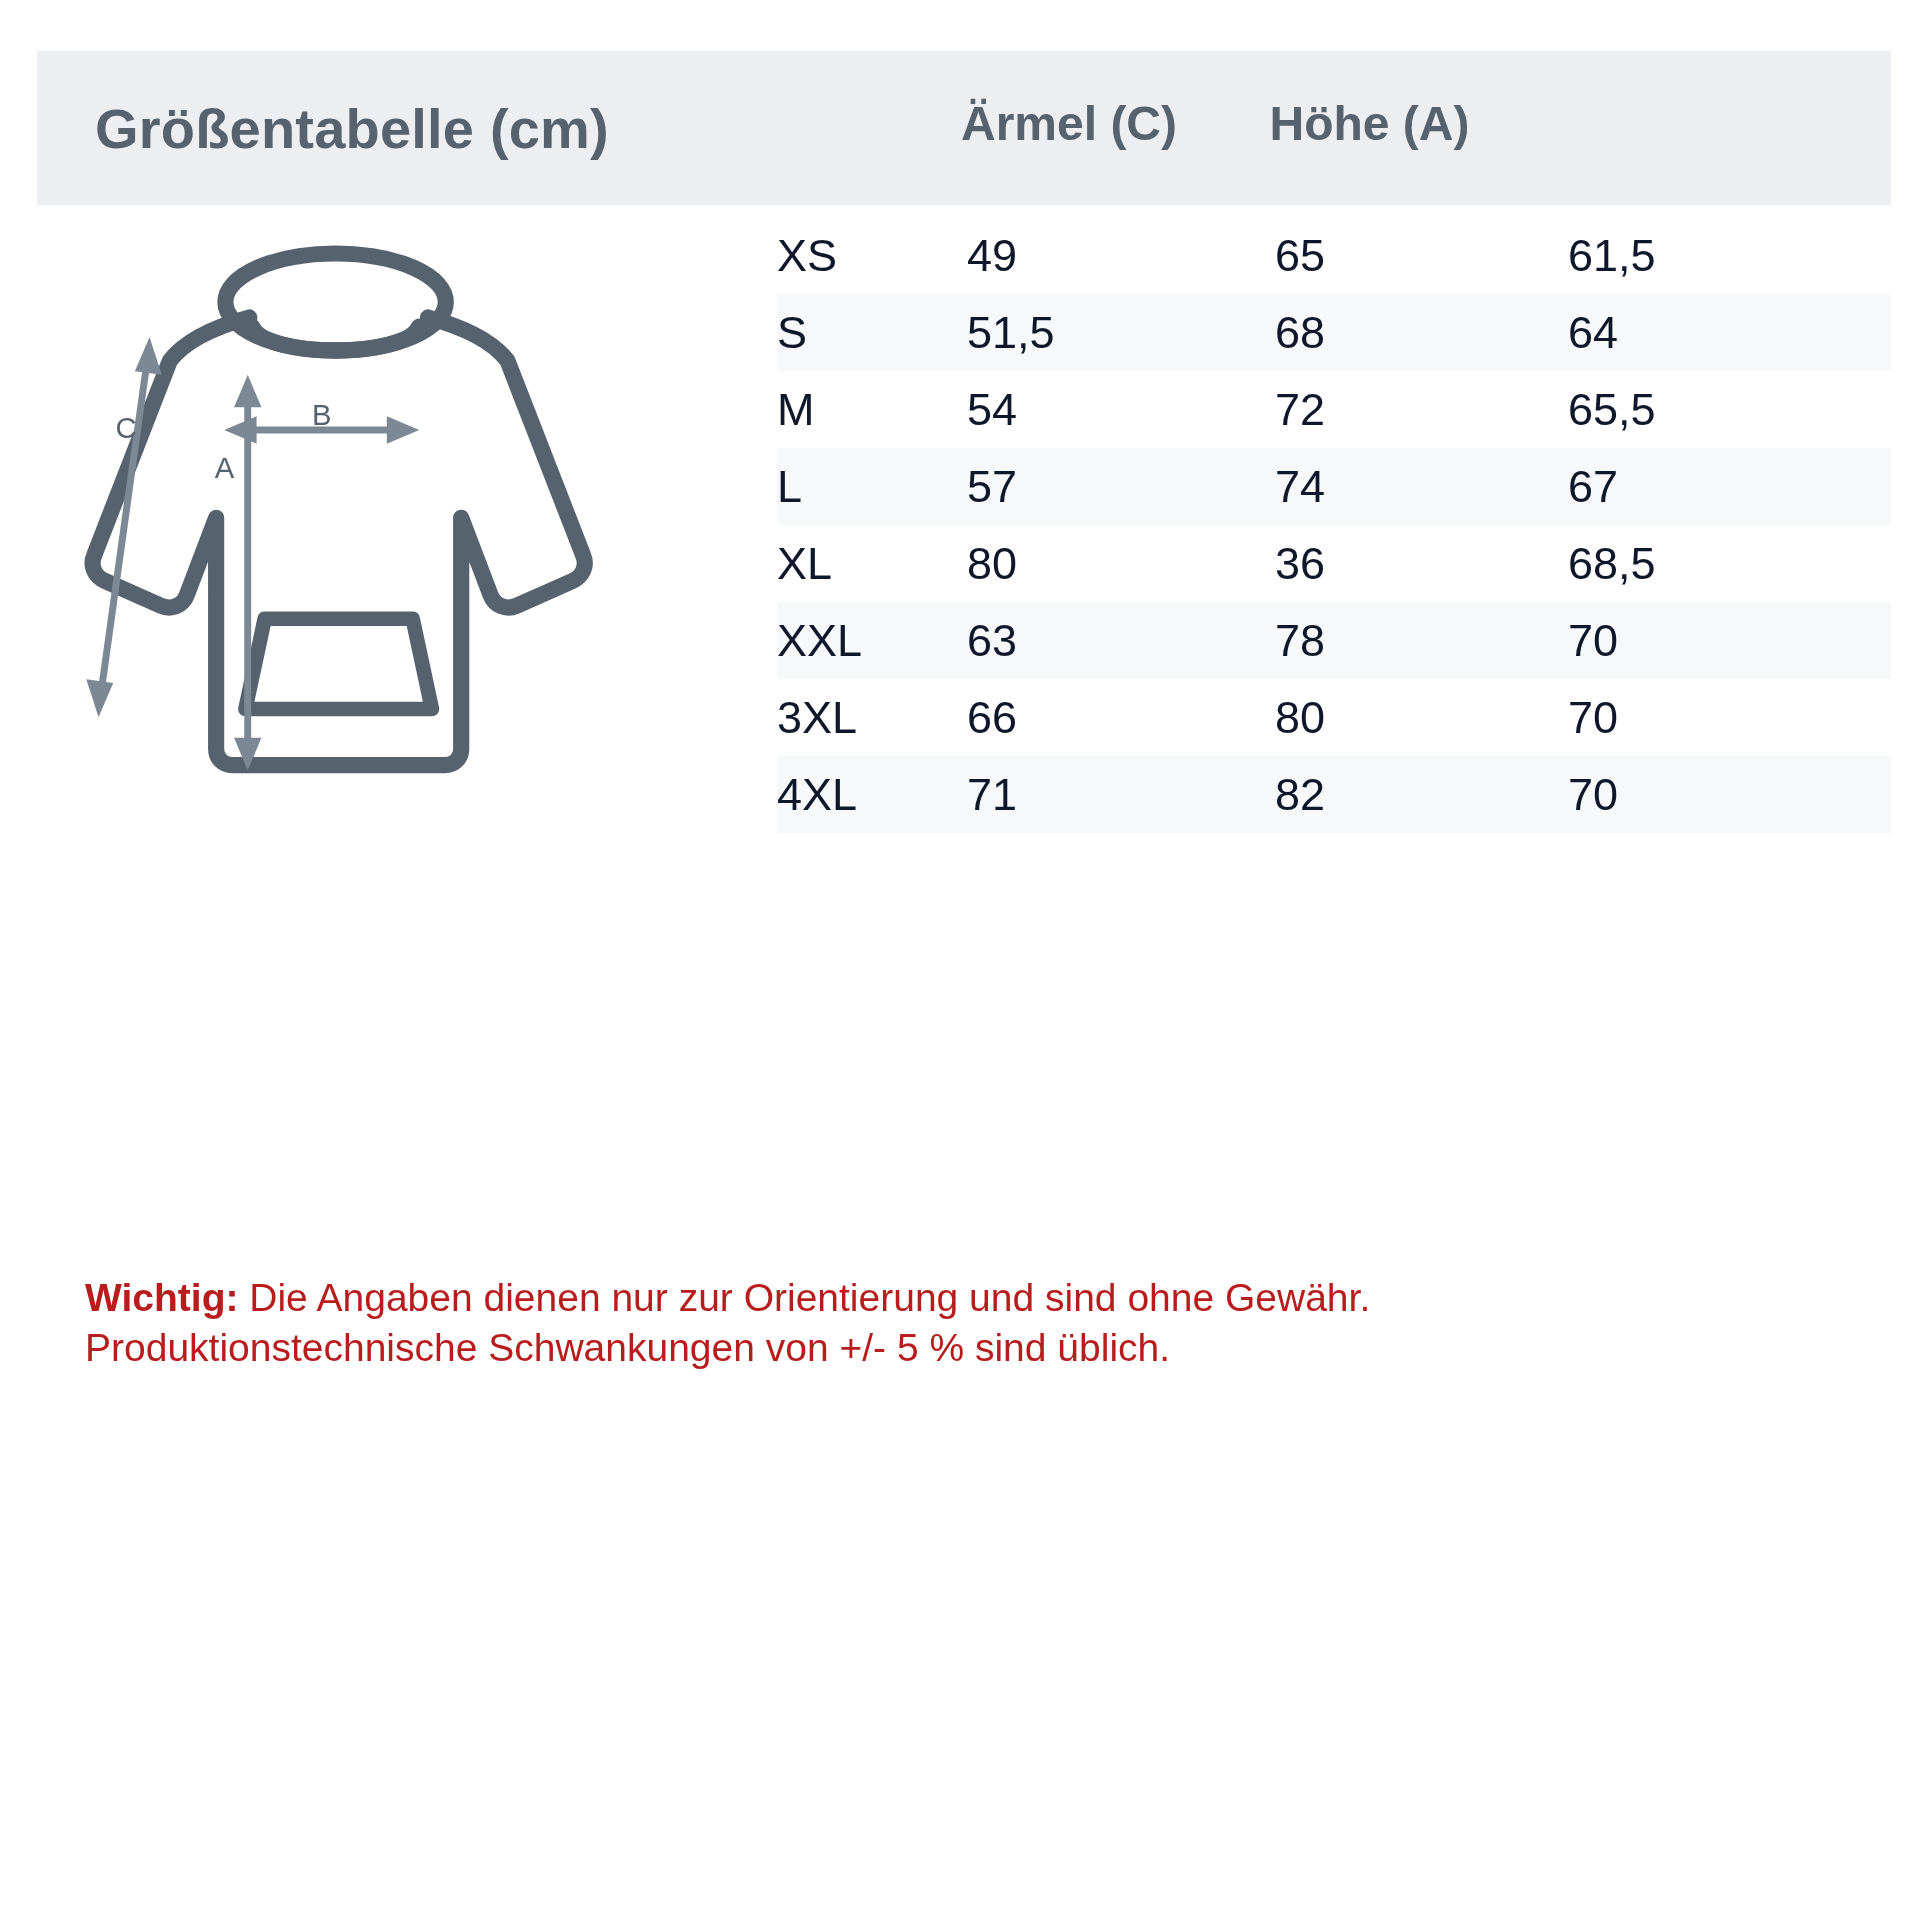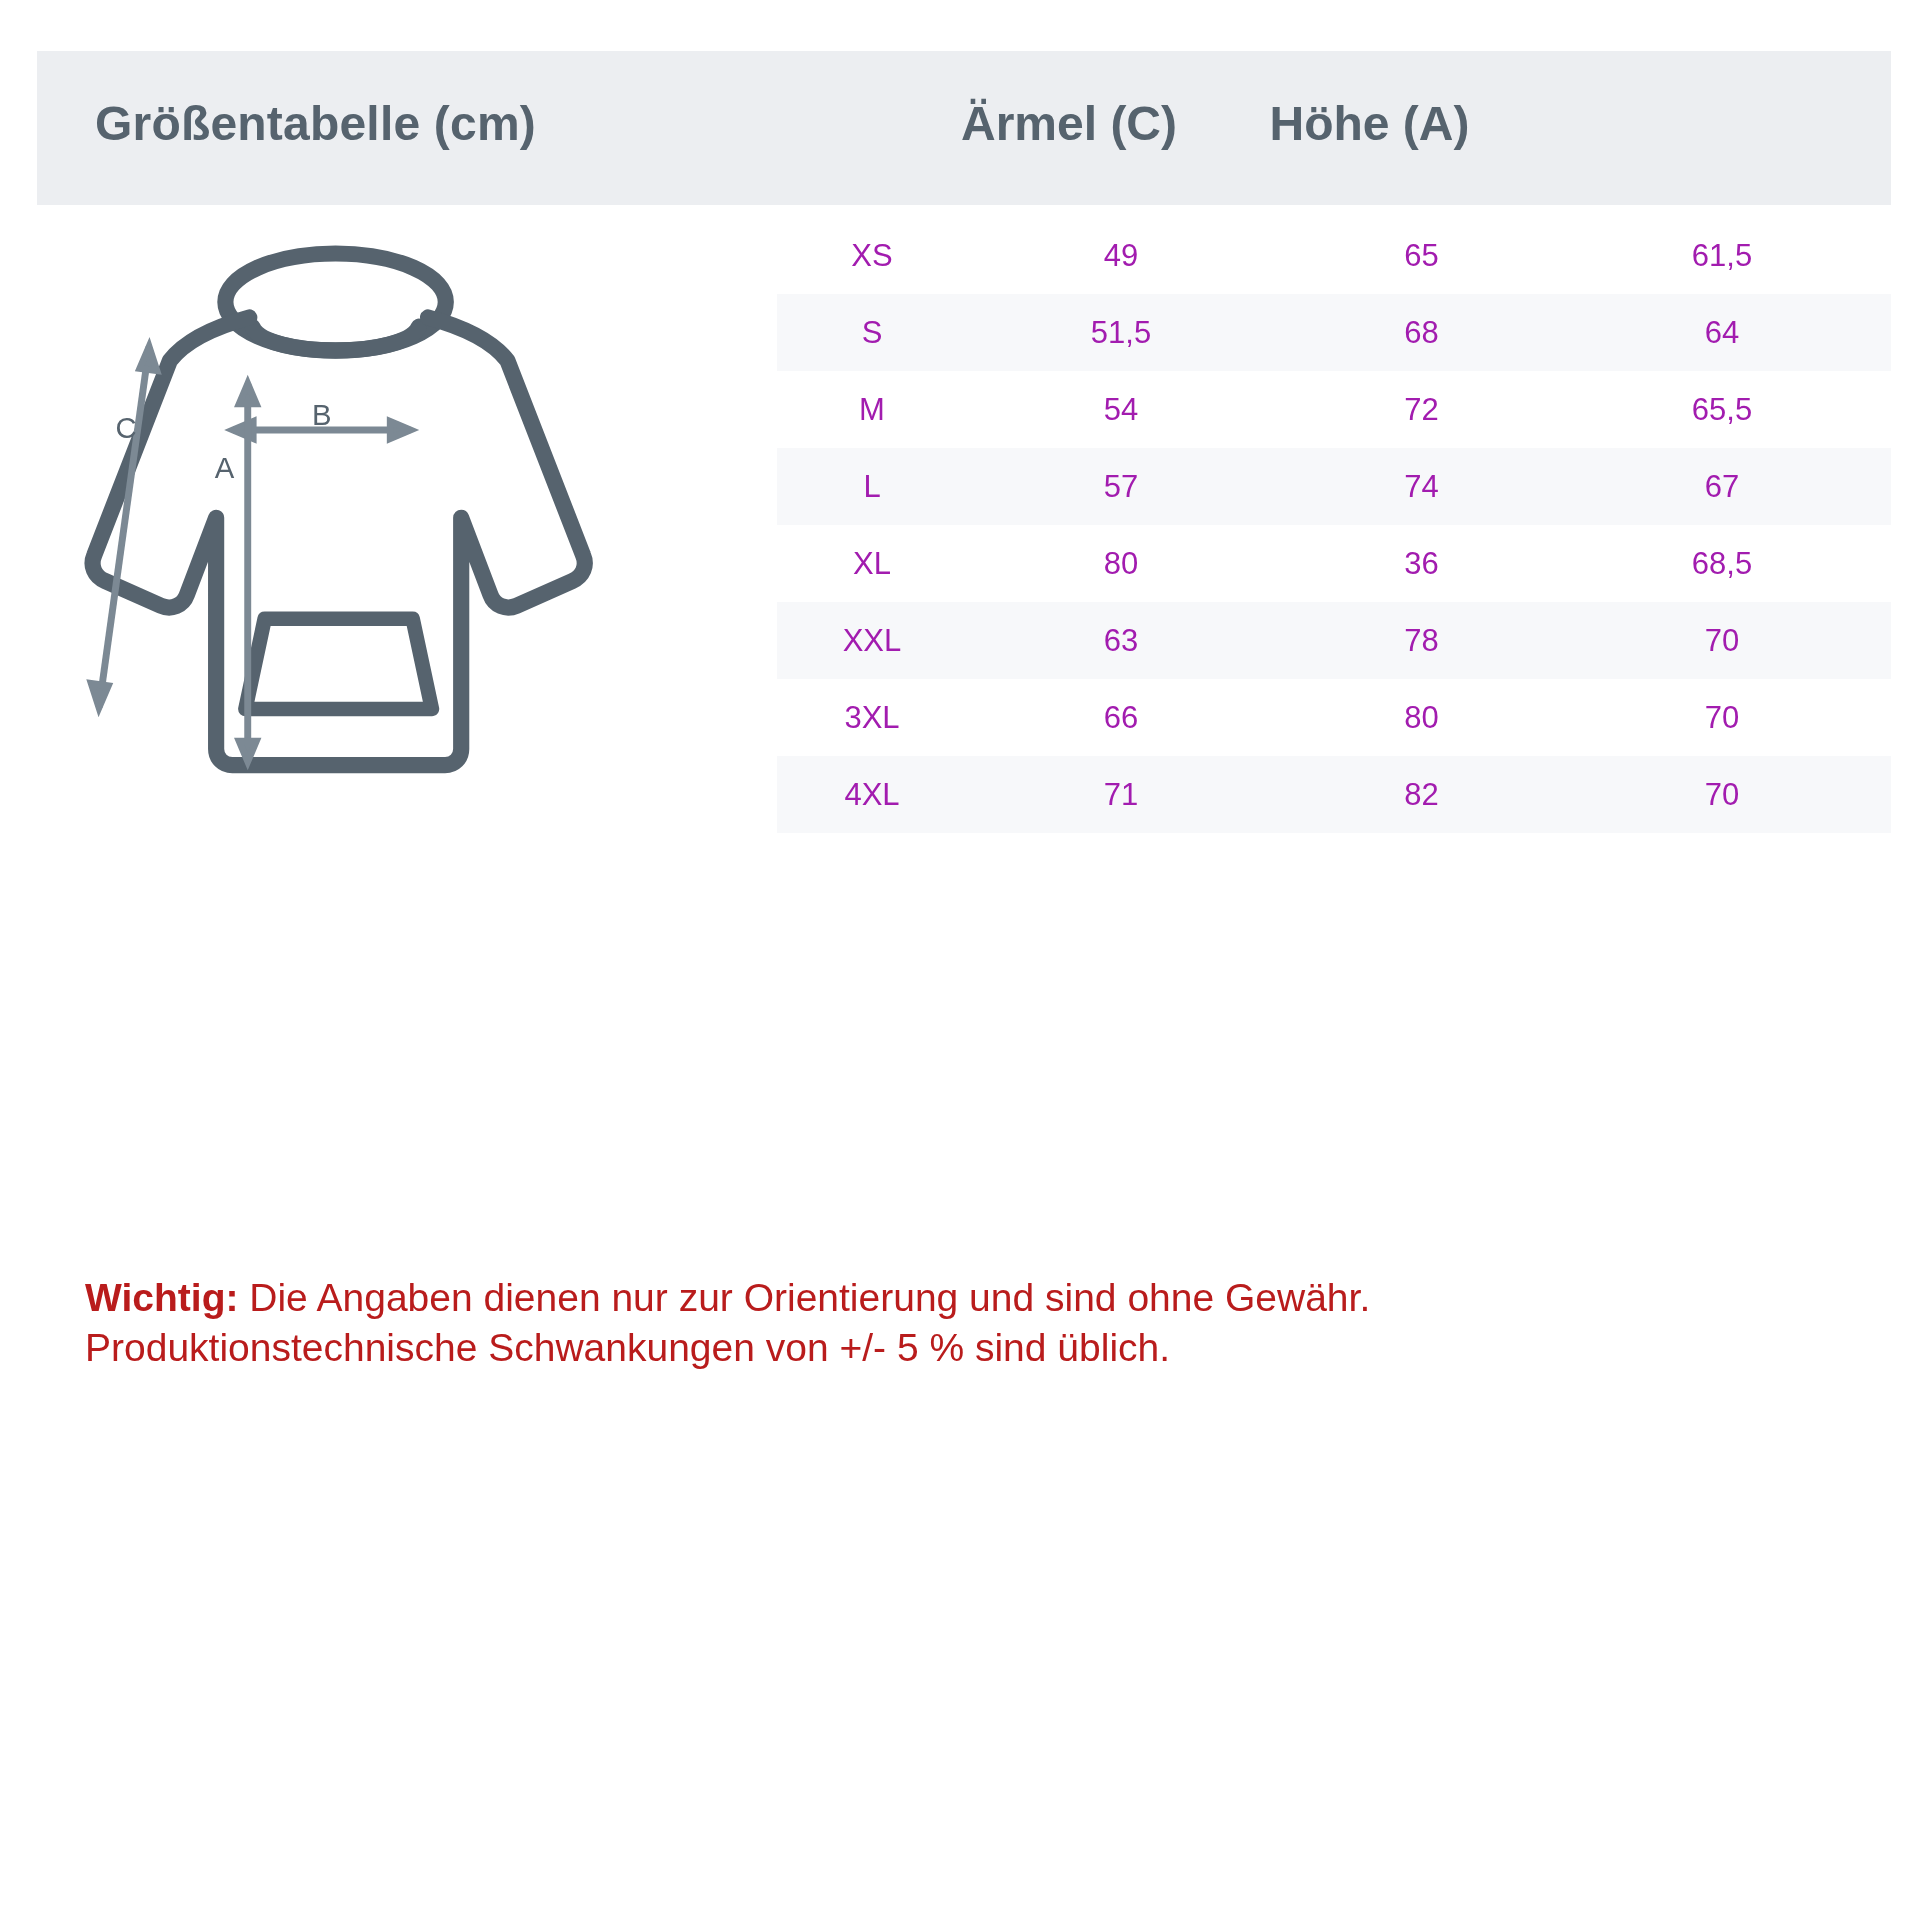--- a/index.html
+++ b/index.html
@@ -29,21 +29,21 @@
     top: 51px;
     width: 1854px;
     height: 154px;
     background: #eceef1;
     box-sizing: border-box;
   }
   .header-title {
     position: absolute;
     left: 58px;
     top: 45px;
-    font-size: 48px;
+    font-size: 56px;
     font-weight: bold;
     color: #56636e;
     letter-spacing: 0.2px;
     white-space: nowrap;
   }
   .header-cols {
     position: absolute;
     left: 878px;
     top: 45px;
     width: 948px;
@@ -80,23 +80,22 @@
   .row {
     display: flex;
     align-items: center;
     height: 77px;
     background: #ffffff;
   }
   .row.alt {
     background: #f7f8fa;
   }
   .cell {
-    font-size: 31px;
-    text-align: center;
-    color: #a21caf;
+    font-size: 45px;
+    color: #0f172a;
     white-space: nowrap;
   }
   .cell.size { width: 190px; }
   .cell.v1 { width: 308px; }
   .cell.v2 { width: 293px; }
   .cell.v3 { width: 308px; }
 
   
   .note {
     position: absolute;

